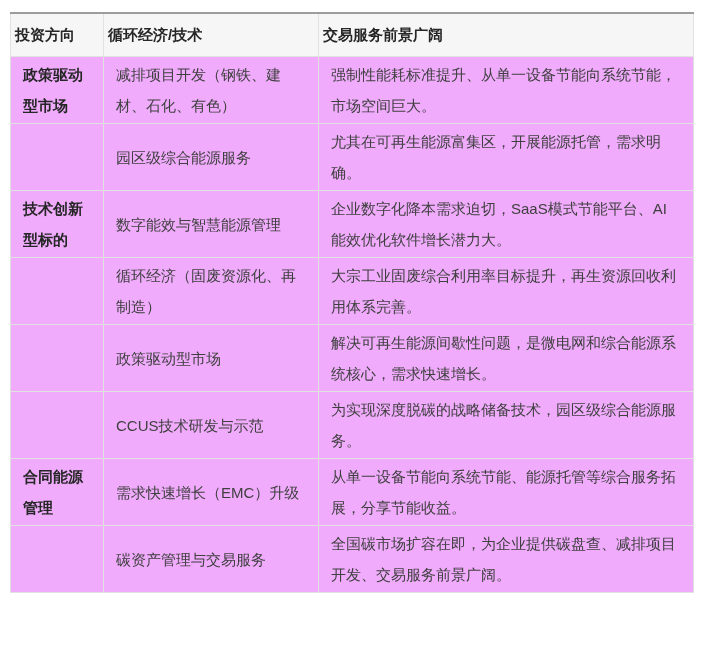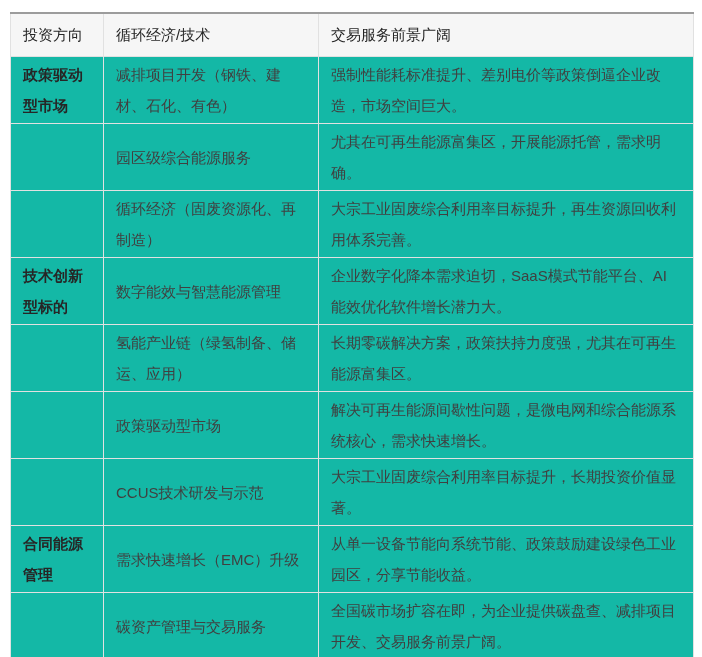--- a/index.html
+++ b/index.html
@@ -30,28 +30,28 @@
   table.invest-table td {
     border: 1px solid #e1e1e1;
     text-align: left;
     vertical-align: middle;
     word-break: break-all;
     overflow-wrap: break-word;
   }
   table.invest-table thead th {
     background: #f6f6f6;
     color: #262626;
-    font-weight: normal;
-    padding: 6px 12px;
+    font-weight: bold;
+    padding: 6px 4px;
     line-height: 30px;
   }
   table.invest-table tbody td {
     padding: 2px 12px;
     line-height: 31px;
-    background: #14b8a6;
+    background: #f0abfc;
   }
   table.invest-table tbody td.dir-cell {
     color: #262626;
     font-weight: bold;
   }
 </style>
 </head>
 <body>
 
 <div class="page">
@@ -65,56 +65,51 @@
       <tr>
         <th>投资方向</th>
         <th>循环经济/技术</th>
         <th>交易服务前景广阔</th>
       </tr>
     </thead>
     <tbody>
       <tr>
         <td class="dir-cell">政策驱动型市场</td>
         <td>减排项目开发（钢铁、建材、石化、有色）</td>
-        <td>强制性能耗标准提升、差别电价等政策倒逼企业改造，市场空间巨大。</td>
+        <td>强制性能耗标准提升、从单一设备节能向系统节能，市场空间巨大。</td>
       </tr>
       <tr>
         <td class="dir-cell"></td>
         <td>园区级综合能源服务</td>
         <td>尤其在可再生能源富集区，开展能源托管，需求明确。</td>
-      </tr>
-      <tr>
-        <td class="dir-cell"></td>
-        <td>循环经济（固废资源化、再制造）</td>
-        <td>大宗工业固废综合利用率目标提升，再生资源回收利用体系完善。</td>
       </tr>
       <tr>
         <td class="dir-cell">技术创新型标的</td>
         <td>数字能效与智慧能源管理</td>
         <td>企业数字化降本需求迫切，SaaS模式节能平台、AI能效优化软件增长潜力大。</td>
       </tr>
       <tr>
         <td class="dir-cell"></td>
-        <td>氢能产业链（绿氢制备、储运、应用）</td>
-        <td>长期零碳解决方案，政策扶持力度强，尤其在可再生能源富集区。</td>
+        <td>循环经济（固废资源化、再制造）</td>
+        <td>大宗工业固废综合利用率目标提升，再生资源回收利用体系完善。</td>
       </tr>
       <tr>
         <td class="dir-cell"></td>
         <td>政策驱动型市场</td>
         <td>解决可再生能源间歇性问题，是微电网和综合能源系统核心，需求快速增长。</td>
       </tr>
       <tr>
         <td class="dir-cell"></td>
         <td>CCUS技术研发与示范</td>
-        <td>大宗工业固废综合利用率目标提升，长期投资价值显著。</td>
+        <td>为实现深度脱碳的战略储备技术，园区级综合能源服务。</td>
       </tr>
       <tr>
         <td class="dir-cell">合同能源管理</td>
         <td>需求快速增长（EMC）升级</td>
-        <td>从单一设备节能向系统节能、政策鼓励建设绿色工业园区，分享节能收益。</td>
+        <td>从单一设备节能向系统节能、能源托管等综合服务拓展，分享节能收益。</td>
       </tr>
       <tr>
         <td class="dir-cell"></td>
         <td>碳资产管理与交易服务</td>
         <td>全国碳市场扩容在即，为企业提供碳盘查、减排项目开发、交易服务前景广阔。</td>
       </tr>
     </tbody>
   </table>
 </div>
 

